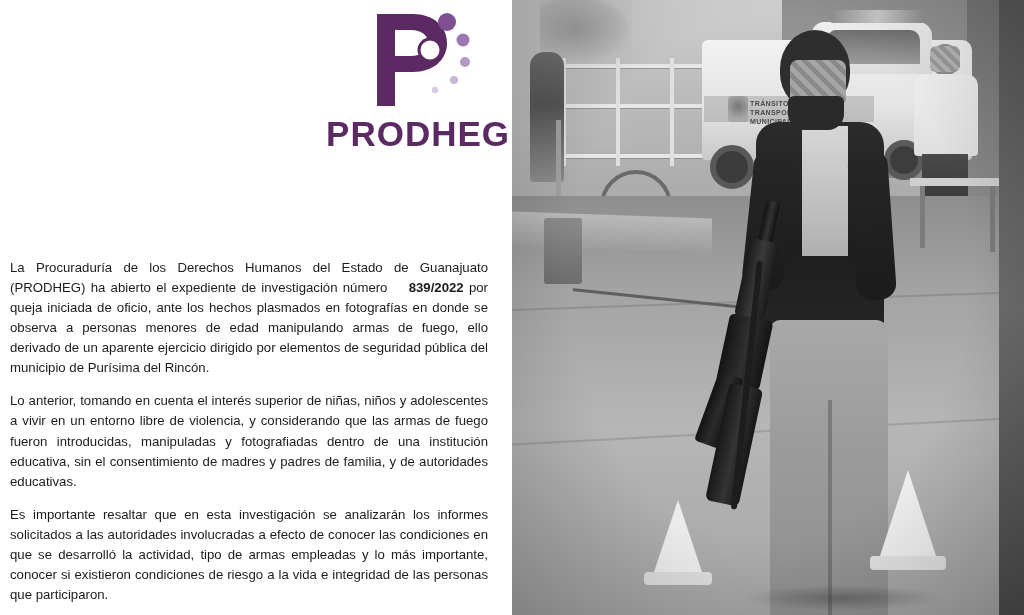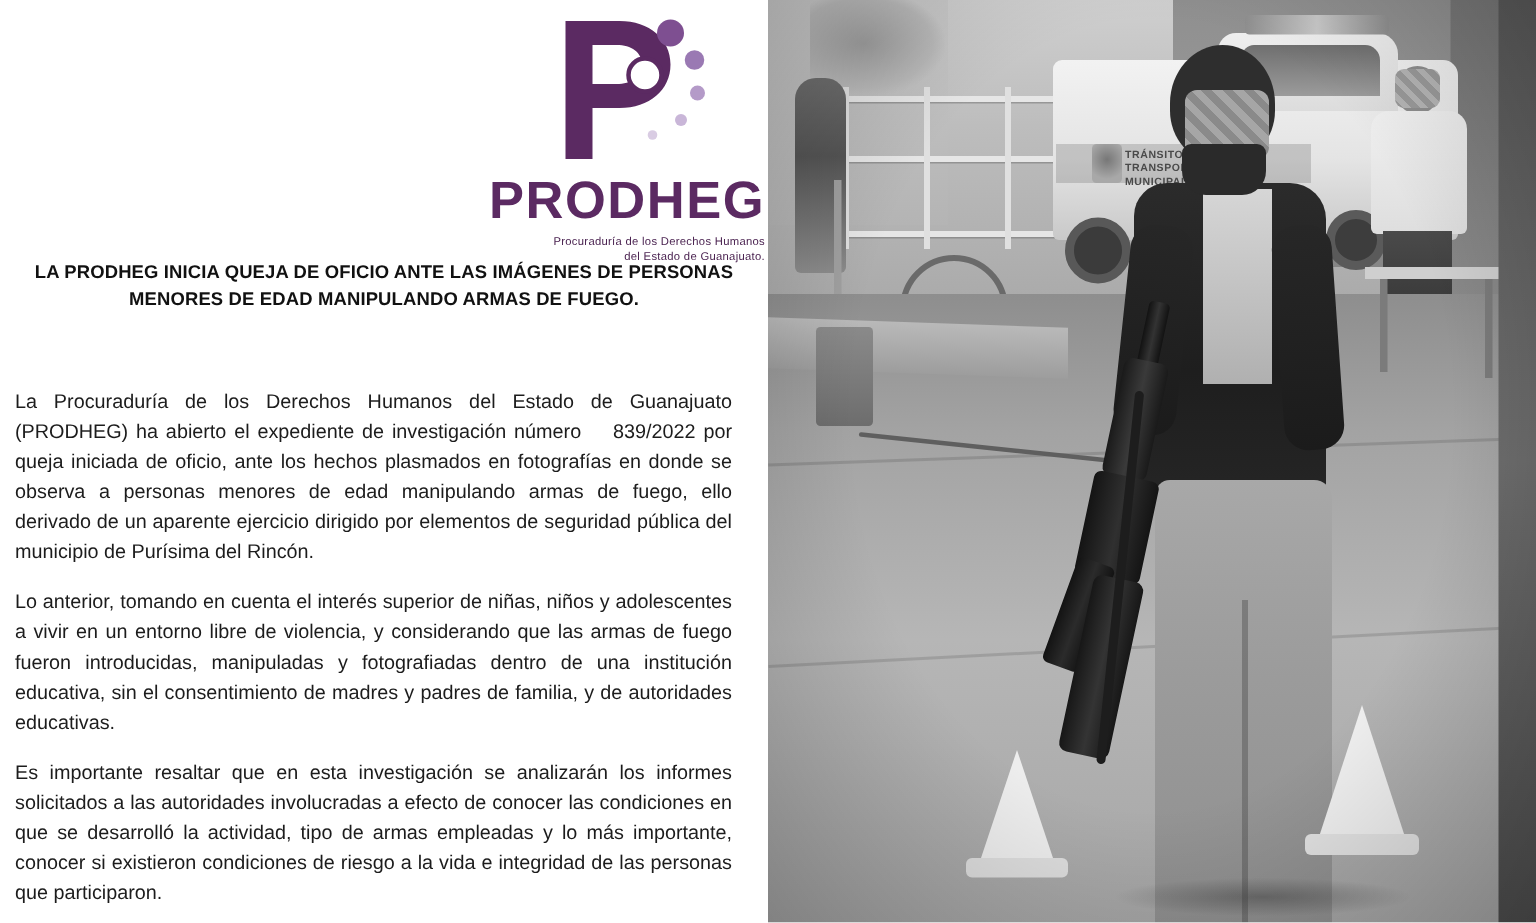--- a/index.html
+++ b/index.html
@@ -79,21 +79,21 @@
     color: #1a1a1a;
   }
   .body-copy p {
     font-size: 13.2px;
     line-height: 1.52;
     text-align: justify;
     margin-bottom: 13px;
     color: #1c1c1c;
   }
   .body-copy p:last-child { margin-bottom: 6px; }
-  .body-copy b { font-weight: normal; margin-left: 16px; }
+  .body-copy b { font-weight: bold; margin-left: 16px; }
 
   
   .photo-panel {
     position: relative;
     width: 512px;
     height: 615px;
     overflow: hidden;
     background: #8d8d8d;
     filter: grayscale(100%);
   }
@@ -396,27 +396,22 @@
 
           <circle cx="92" cy="16" r="9" fill="#7e4f91"></circle>
           <circle cx="108" cy="34" r="6.5" fill="#9a79b3"></circle>
           <circle cx="110" cy="56" r="5" fill="#b49ac8"></circle>
           <circle cx="99" cy="74" r="4" fill="#c9b6d8"></circle>
           <circle cx="80" cy="84" r="3.2" fill="#d9cce3"></circle>
           <circle cx="75" cy="44" r="11" fill="#ffffff" stroke="#5b2a62" stroke-width="3"></circle>
         </svg>
       </div>
       <div class="logo-word">PRODHEG</div>
-      <div class="logo-sub">
-        <div>Procuraduría de los Derechos Humanos</div>
-        <div>del Estado de Guanajuato.</div>
-      </div>
     </div>
 
-    <div class="headline">LA PRODHEG INICIA QUEJA DE OFICIO ANTE LAS IMÁGENES DE PERSONAS MENORES DE EDAD MANIPULANDO ARMAS DE FUEGO.</div>
 
     <div class="body-copy">
       <p>
         <span>La Procuraduría de los Derechos Humanos del Estado de Guanajuato (PRODHEG) ha abierto el expediente de investigación número </span><b>839/2022</b><span> por queja iniciada de oficio, ante los hechos plasmados en fotografías en donde se observa a personas menores de edad manipulando armas de fuego, ello derivado de un aparente ejercicio dirigido por elementos de seguridad pública del municipio de Purísima del Rincón.</span>
       </p>
       <p>Lo anterior, tomando en cuenta el interés superior de niñas, niños y adolescentes a vivir en un entorno libre de violencia, y considerando que las armas de fuego fueron introducidas, manipuladas y fotografiadas dentro de una institución educativa, sin el consentimiento de madres y padres de familia, y de autoridades educativas.</p>
       <p>Es importante resaltar que en esta investigación se analizarán los informes solicitados a las autoridades involucradas a efecto de conocer las condiciones en que se desarrolló la actividad, tipo de armas empleadas y lo más importante, conocer si existieron condiciones de riesgo a la vida e integridad de las personas que participaron.</p>
 
     </div>
   </div>

